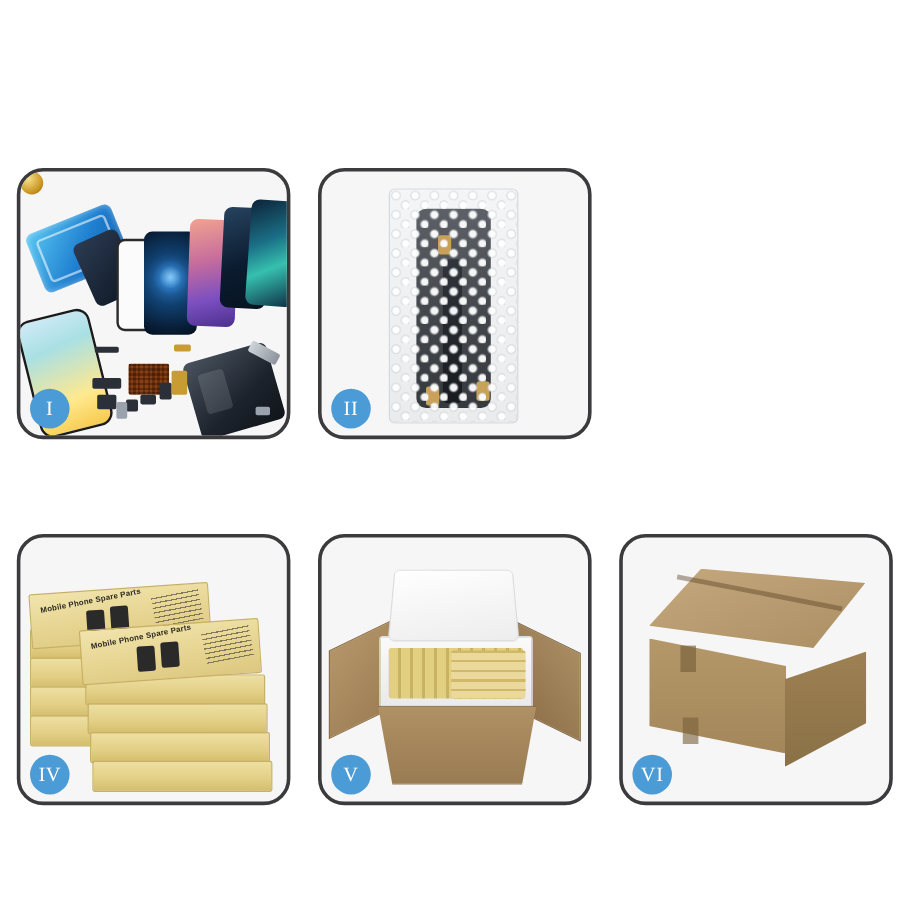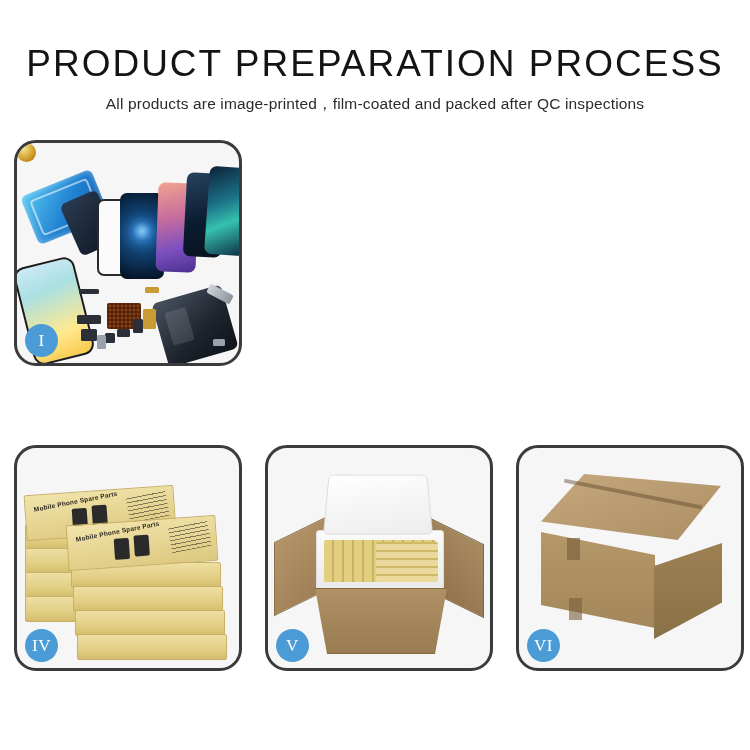--- a/index.html
+++ b/index.html
@@ -298,24 +298,20 @@
   .c-tape2 {
     position:absolute; left:50px; top:150px; width:13px; height:22px;
     background:rgba(120,95,58,.6);
   }
 </style>
 </head>
 <body>
 
 <div class="page">
 
-  <div class="header">
-    <div class="title">PRODUCT PREPARATION PROCESS</div>
-    <div class="subtitle">All products are image-printed，film-coated and packed after QC inspections</div>
-  </div>
 
   <div class="grid">
 
     <div class="panel p1">
       <div class="stage">
         <div class="ph ph-blue"></div>
         <div class="ph ph-blk-sm"></div>
         <div class="ph ph-glass"></div>
         <div class="ph ph-main"></div>
         <div class="ph ph-purple"></div>
@@ -333,20 +329,33 @@
         <div class="chip light" style="left:80px;top:192px;width:9px;height:14px;"></div>
         <div class="chip" style="left:100px;top:186px;width:13px;height:8px;"></div>
         <div class="chip" style="left:116px;top:176px;width:10px;height:14px;"></div>
         <div class="chip gold" style="left:126px;top:166px;width:13px;height:20px;"></div>
         <div class="chip light" style="left:196px;top:196px;width:12px;height:7px;"></div>
         <div class="tool"></div>
       </div>
       <div class="badge">I</div>
     </div>
 
+    <div class="panel p2">
+      <div class="stage">
+        <div class="bag">
+          <div class="screen-in-bag"></div>
+          <div class="flex-cable"></div>
+          <div class="conn" style="left:40px;top:38px;"></div>
+          <div class="conn" style="left:30px;top:164px;"></div>
+          <div class="conn" style="left:72px;top:160px;"></div>
+          <div class="bubbles"></div>
+        </div>
+      </div>
+      <div class="badge">II</div>
+    </div>
 
 
     <div class="panel p4">
       <div class="stage">
         <div class="stack">
 
           <div class="sbox" style="left:2px;  top:50px;"></div>
           <div class="sbox" style="left:2px;  top:74px;"></div>
           <div class="sbox" style="left:2px;  top:98px;"></div>
           <div class="sbox" style="left:2px;  top:122px;"></div>

